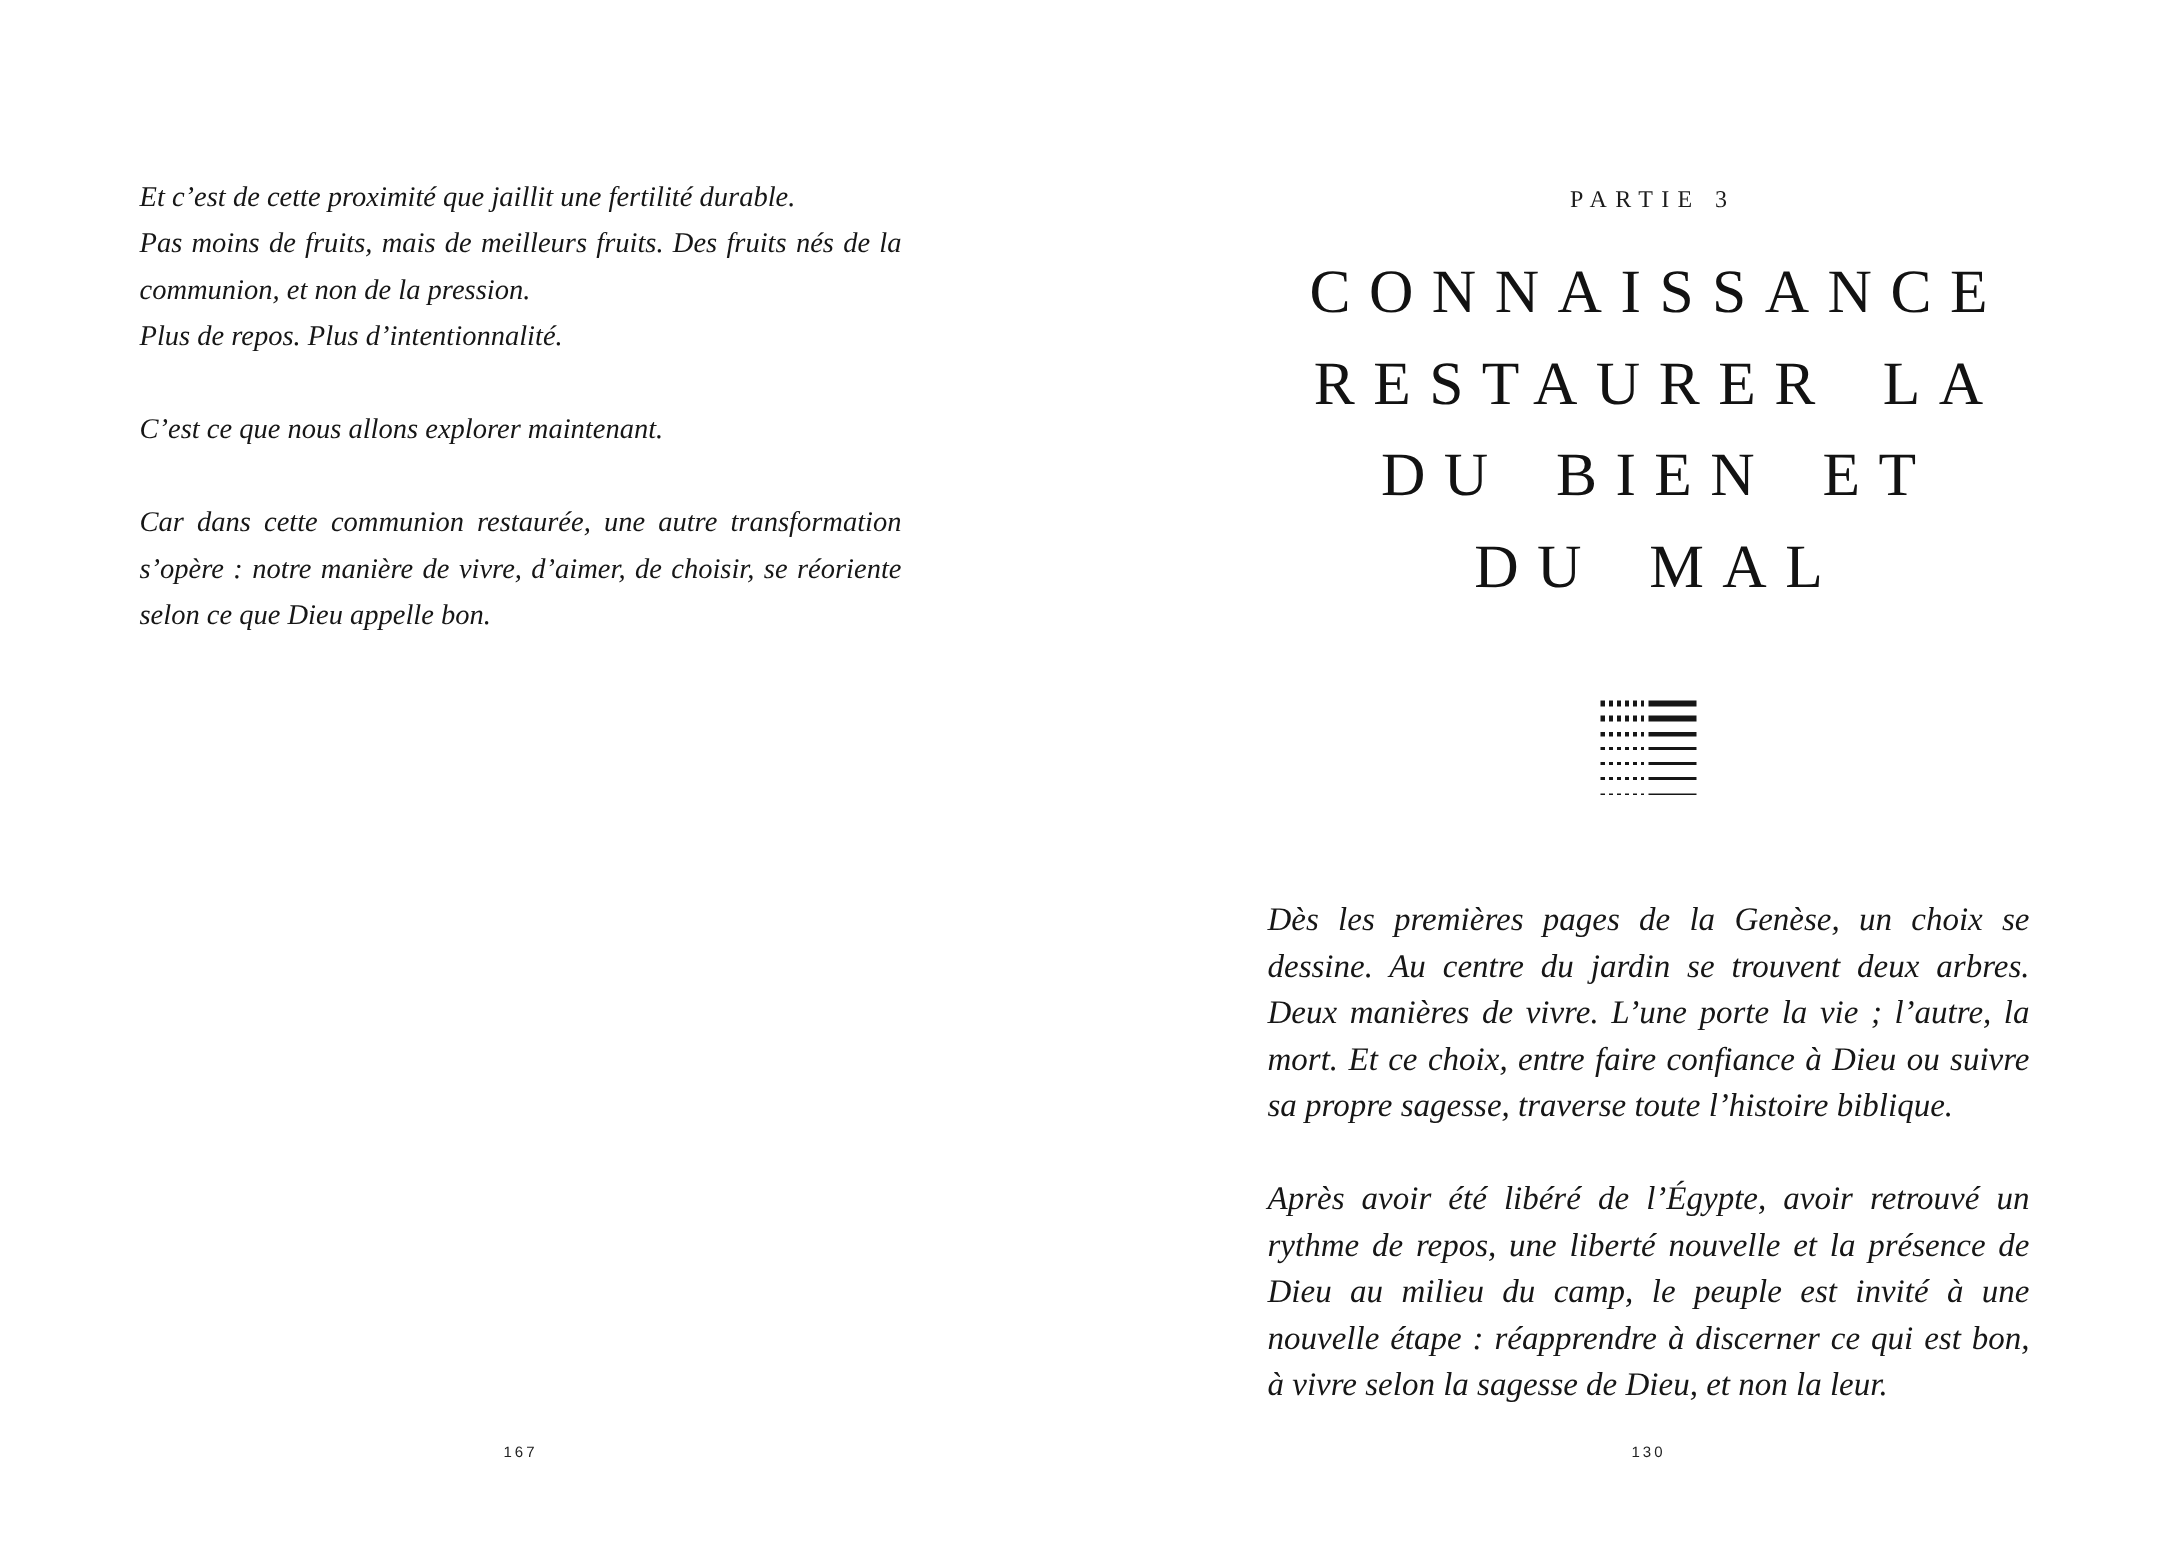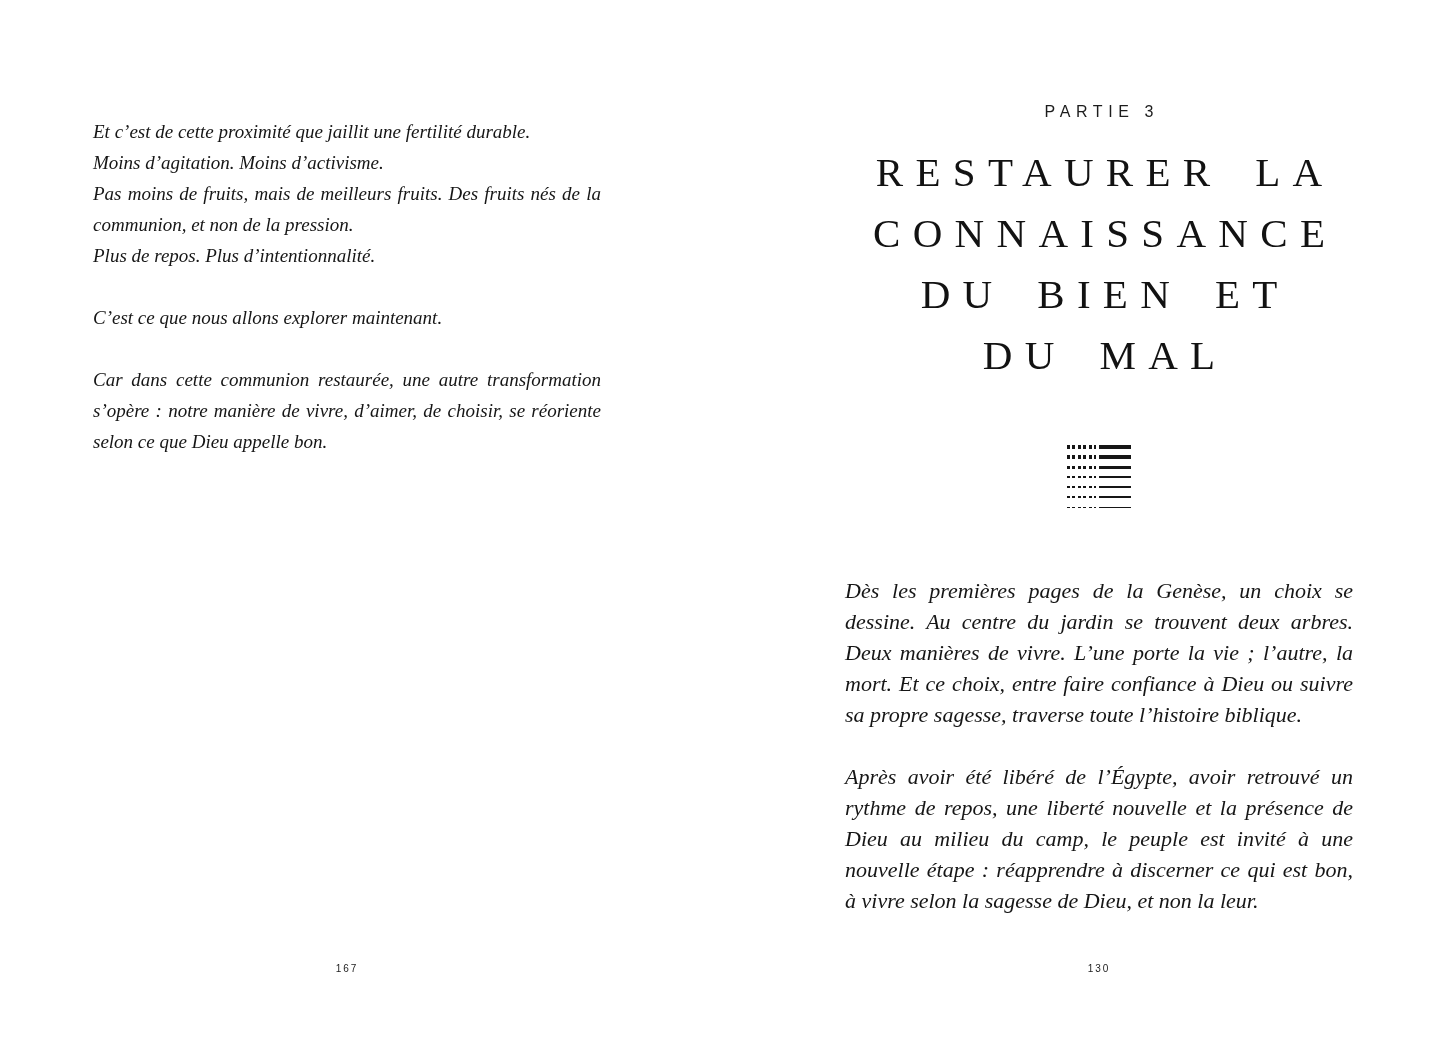--- a/index.html
+++ b/index.html
@@ -45,25 +45,26 @@
 
   
   .right-column {
     position: absolute;
     left: 845px;
     top: 103px;
     width: 508px;
     text-align: center;
   }
   .kicker {
-    font-family: Liberation Sans, sans-serif;
+    font-family: Liberation Serif, serif;
     font-size: 16px;
     letter-spacing: 0.35em;
     text-indent: 0.35em; 
     color: #1c1c1c;
+    margin-top: 22px;
   }
   .part-title {
     margin: 21px 0 0 0;
     font-weight: 500;
     font-size: 41px;
     line-height: 61px;
     letter-spacing: 0.3em;
     word-spacing: 0.25em;
     text-indent: 0.3em;
     color: #121212;
@@ -97,36 +98,35 @@
     font-size: 22px;
     line-height: 31px;
   }
 </style>
 </head>
 <body style="color: rgb(22, 22, 22); background: rgb(255, 255, 255);">
 
 <section class="left-text-block">
   <div class="para">
     <p class="line">Et c’est de cette proximité que jaillit une fertilité durable.</p>
-    <p class="line">Moins d’agitation. Moins d’activisme.</p>
     <p class="line just">Pas moins de fruits, mais de meilleurs fruits. Des fruits nés de la communion, et non de la pression.</p>
     <p class="line">Plus de repos. Plus d’intentionnalité.</p>
   </div>
   <p class="para">C’est ce que nous allons explorer maintenant.</p>
   <p class="para just">Car dans cette communion restaurée, une autre transformation s’opère&nbsp;: notre manière de vivre, d’aimer, de choisir, se réoriente selon ce que Dieu appelle bon.</p>
 </section>
 
 <div class="pagenum pagenum-left">167</div>
 
 <section class="right-column">
   <div class="kicker">PARTIE 3</div>
 
   <h1 class="part-title">
+    <span class="title-line">CONNAISSANCE</span>
     <span class="title-line">RESTAURER LA</span>
-    <span class="title-line">CONNAISSANCE</span>
     <span class="title-line">DU BIEN ET</span>
     <span class="title-line">DU MAL</span>
   </h1>
 
   <div class="ornament">
       <div class="orn-row">
         <span class="orn-dashes" style="height: 3.5px;"></span>
         <span class="orn-bar" style="height: 3.5px;"></span>
       </div>
       <div class="orn-row">

